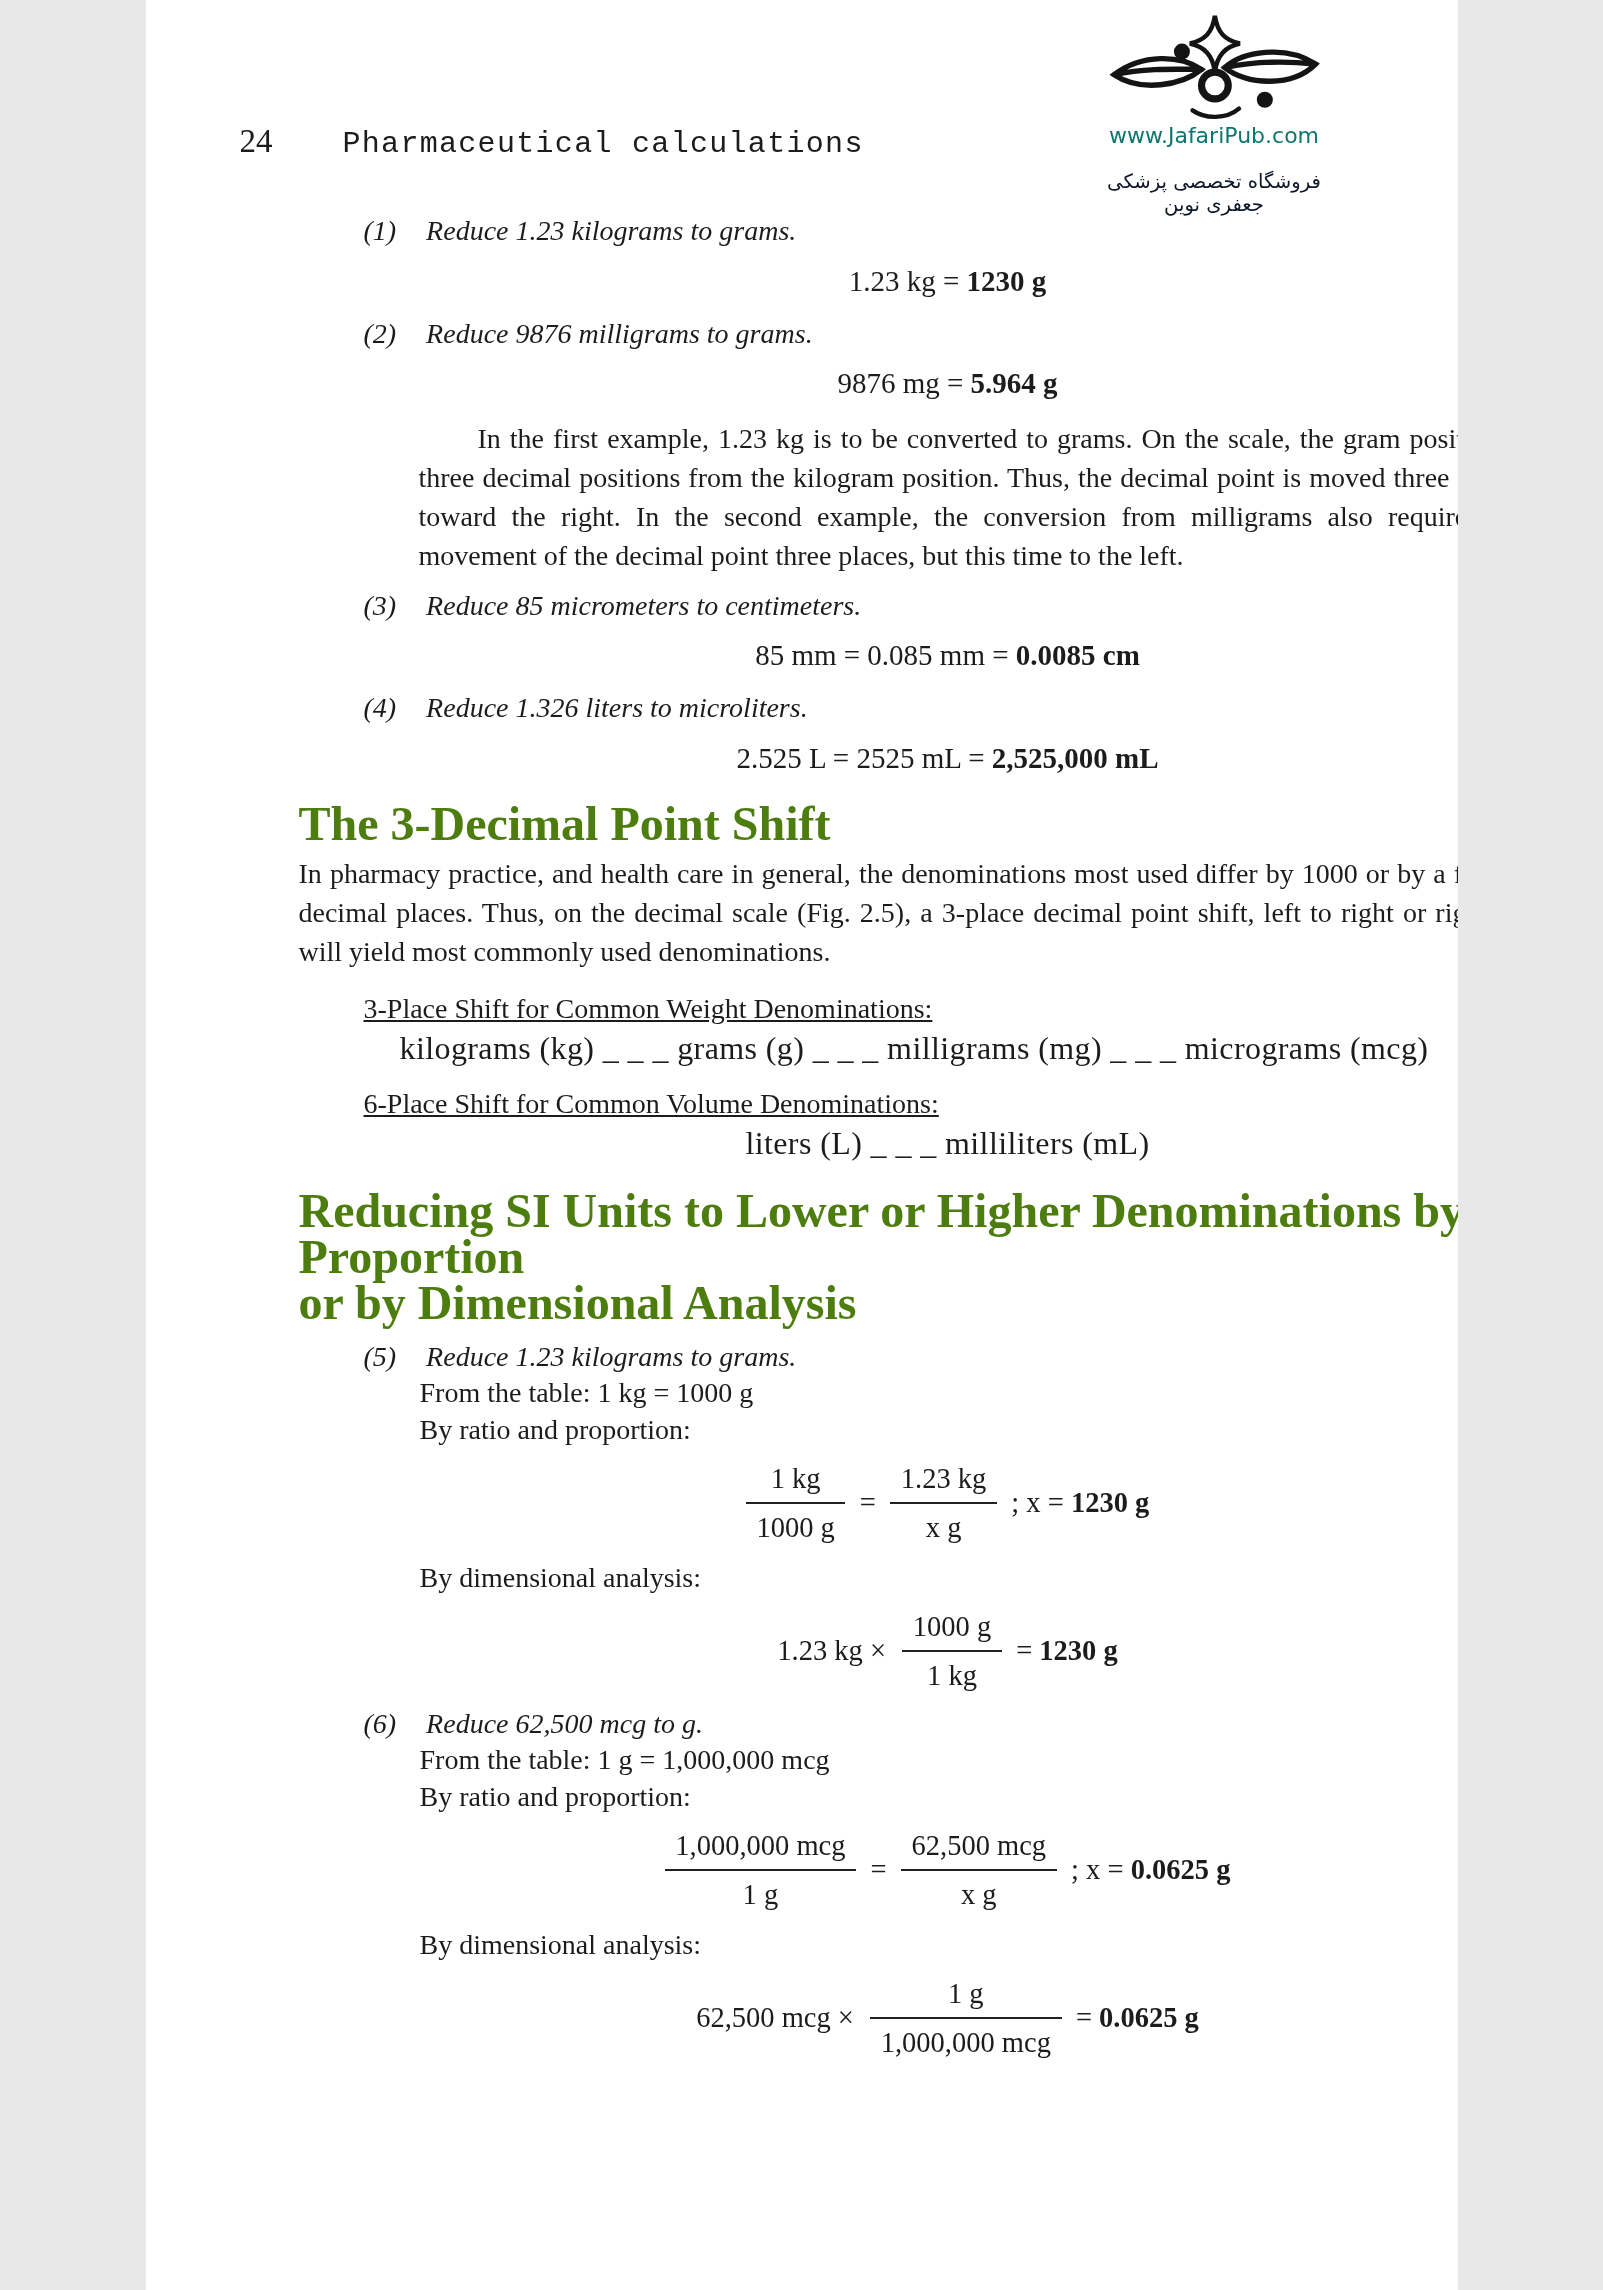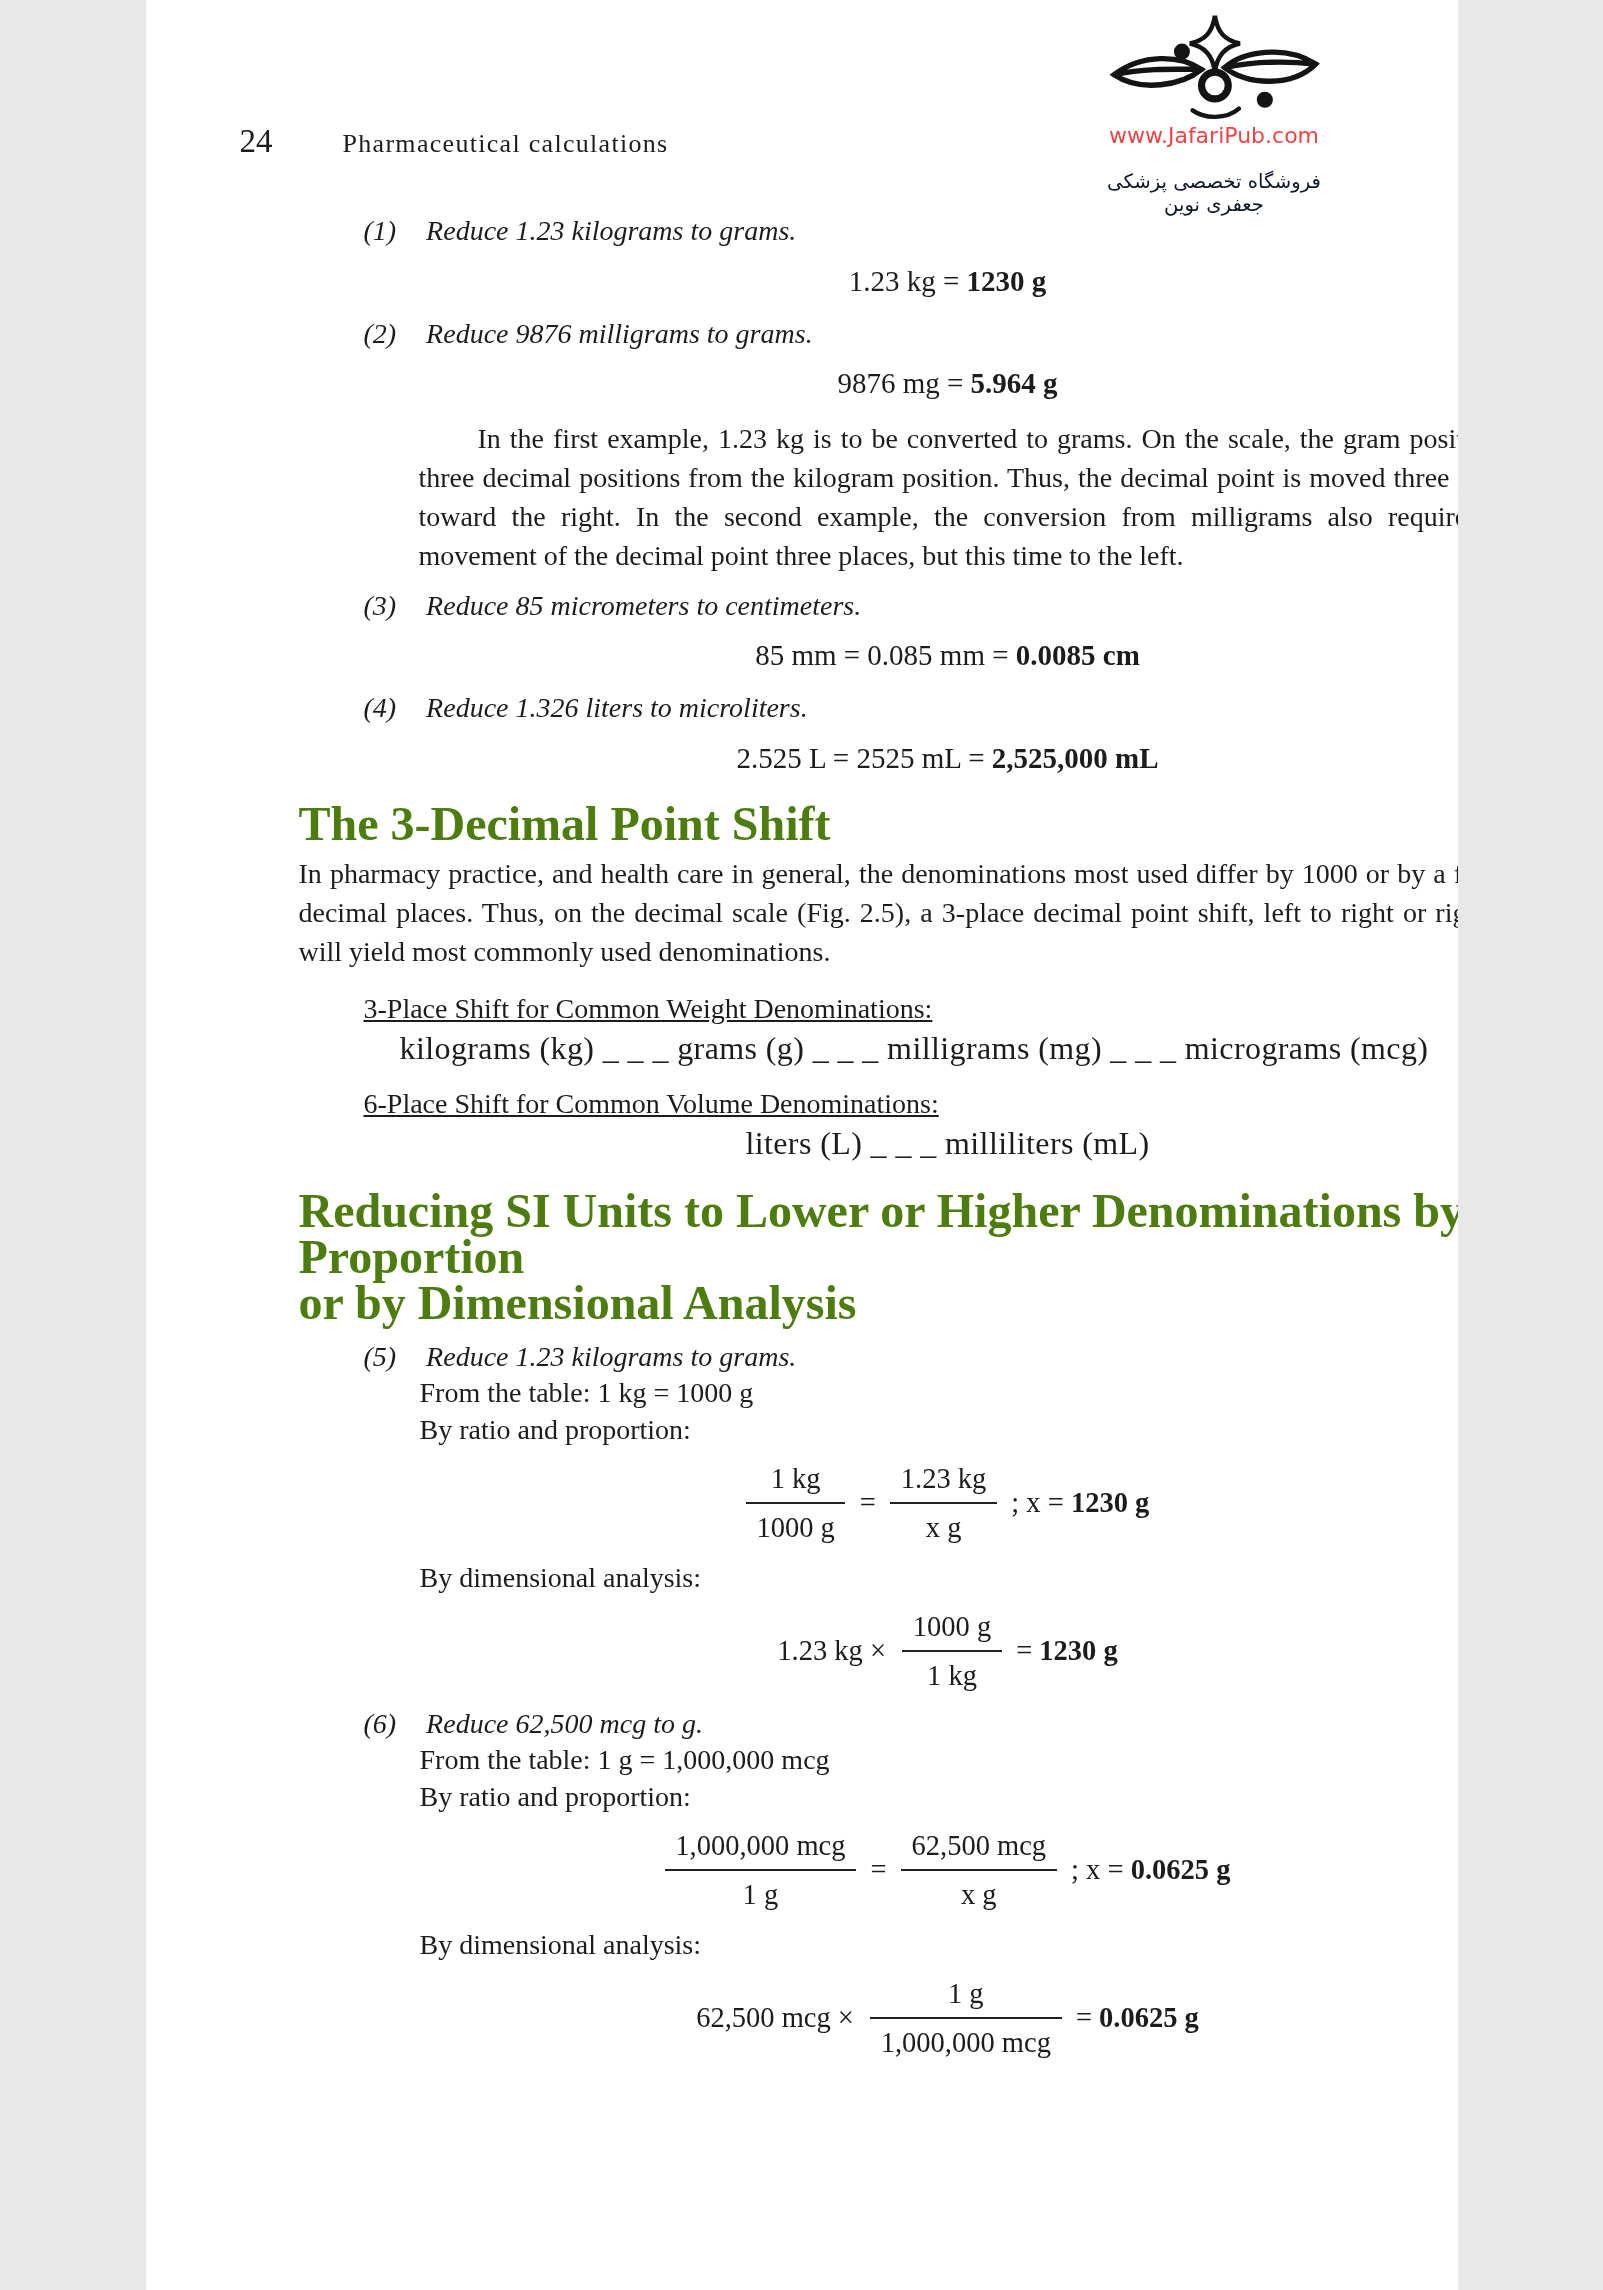--- a/index.html
+++ b/index.html
@@ -11,29 +11,29 @@
     font-family:"Liberation Serif","DejaVu Serif",serif;
     color:#1c1c1c;
     overflow:hidden;
   }
   
   .running-header{
     position:absolute;top:123px;left:94px;
     display:flex;align-items:baseline;gap:70px;
   }
   .pagenum{font-size:33px;}
-  .runhead{font-size:26px;letter-spacing:1.3px;}
+  .runhead{font-size:30px;letter-spacing:1.3px;font-family:Liberation Mono, monospace;}
   
   .brand{
     position:absolute;top:14.3px;right:123px;width:241px;
     text-align:center;
     font-family:"DejaVu Sans","Liberation Sans",sans-serif;
   }
   .brand-logo{display:block;margin:0 auto;}
-  .brand-url{font-size:22px;color:#ef4444;margin-top:0px;}
+  .brand-url{font-size:22px;color:#0f766e;margin-top:0px;}
   .brand-fa{font-size:19.6px;color:#0f172a;margin-top:21.4px;}
   
   .content{position:absolute;top:200px;left:0;width:1604px;}
   .ex-line{
     display:flex;gap:19.6px;
     margin:14.3px 0 0 218px;
     font-size:28px;line-height:34px;
     font-style:italic;
   }
   .ex-num{min-width:43px;}

